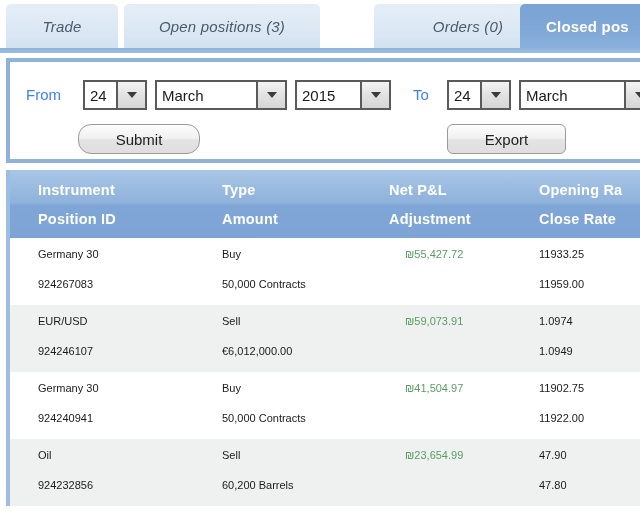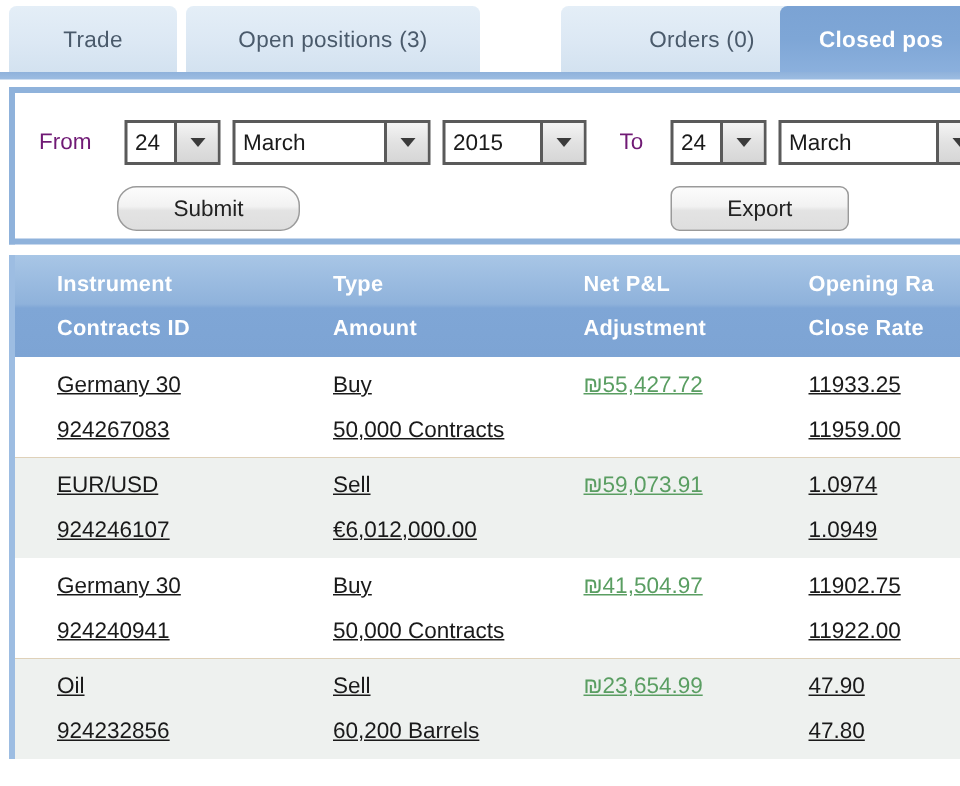--- a/index.html
+++ b/index.html
@@ -34,20 +34,21 @@
     justify-content: center;
     font-size: 15px;
     letter-spacing: .2px;
     white-space: nowrap;
     overflow: hidden;
   }
   .tab.inactive {
     background: linear-gradient(to bottom, #e4eef7 0%, #dce8f4 55%, #d3e2f0 100%);
     color: #4a5a6b;
     font-weight: normal;
+    font-style: italic;
   }
   .tab.active {
     background: linear-gradient(to bottom, #7ba3d4 0%, #7ea6d6 50%, #8bb0dd 100%);
     color: #ffffff;
     font-weight: bold;
   }
   #tab-trade      { left: 6px;   width: 112px; }
   #tab-open       { left: 124px; width: 196px; }
   #tab-orders     { left: 326px; width: 188px; margin-left: 48px; }
   #tab-closed     { left: 520px; width: 135px; justify-content: flex-start; padding-left: 26px; }
@@ -71,21 +72,21 @@
     background: #ffffff;
   }
   .filter-row {
     position: absolute;
     left: 0; top: 0;
     width: 100%; height: 56px;
   }
   .filter-label {
     position: absolute;
     font-size: 15px;
-    color: #701a75;
+    color: #3b82f6;
     top: 24px;
   }
   #label-from { left: 16px; }
   #label-to   { left: 403px; }
 
   .dd {
     position: absolute;
     top: 18px;
     height: 30px;
     box-sizing: border-box;
@@ -171,28 +172,27 @@
   .hrow2 { top: 41px; }
 
   .row {
     position: relative;
     height: 67px;
   }
   .row.odd  { background: #ffffff; }
   .row.even { background: #eef1ef; }
   .cell {
     position: absolute;
-    font-size: 15px;
+    font-size: 11px;
     color: #1a1a1a;
     white-space: nowrap;
-    text-decoration: underline;
   }
   .crow1 { top: 10px; }
   .crow2 { top: 40px; }
-  .pl { color: #5a9e62; }
+  .pl { color: #5a9e62; margin-left: 16px; }
 
   
   .col-instrument { left: 28px; }
   .col-type       { left: 212px; }
   .col-pl         { left: 379px; }
   .col-rate       { left: 529px; }
 </style>
 </head>
 <body>
 
@@ -256,21 +256,21 @@
   </div>
 
   <button class="btn" id="btn-submit">Submit</button>
   <button class="btn" id="btn-export">Export</button>
 </div>
 
 <div id="table-wrap">
 
   <div id="table-head">
     <span class="hcell hrow1 col-instrument">Instrument</span>
-    <span class="hcell hrow2 col-instrument">Contracts ID</span>
+    <span class="hcell hrow2 col-instrument">Position ID</span>
     <span class="hcell hrow1 col-type">Type</span>
     <span class="hcell hrow2 col-type">Amount</span>
     <span class="hcell hrow1 col-pl">Net P&amp;L</span>
     <span class="hcell hrow2 col-pl">Adjustment</span>
     <span class="hcell hrow1 col-rate">Opening Ra</span>
     <span class="hcell hrow2 col-rate">Close Rate</span>
   </div>
 
   <div id="table-body">
       <div class="row odd">

